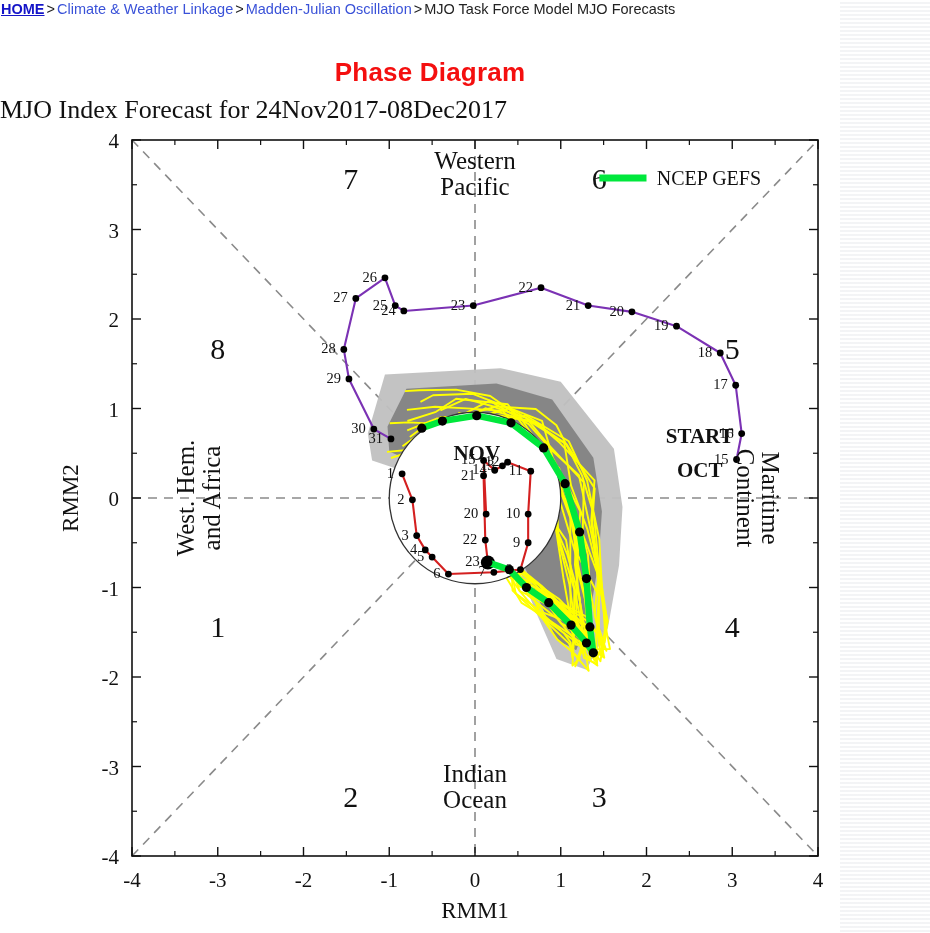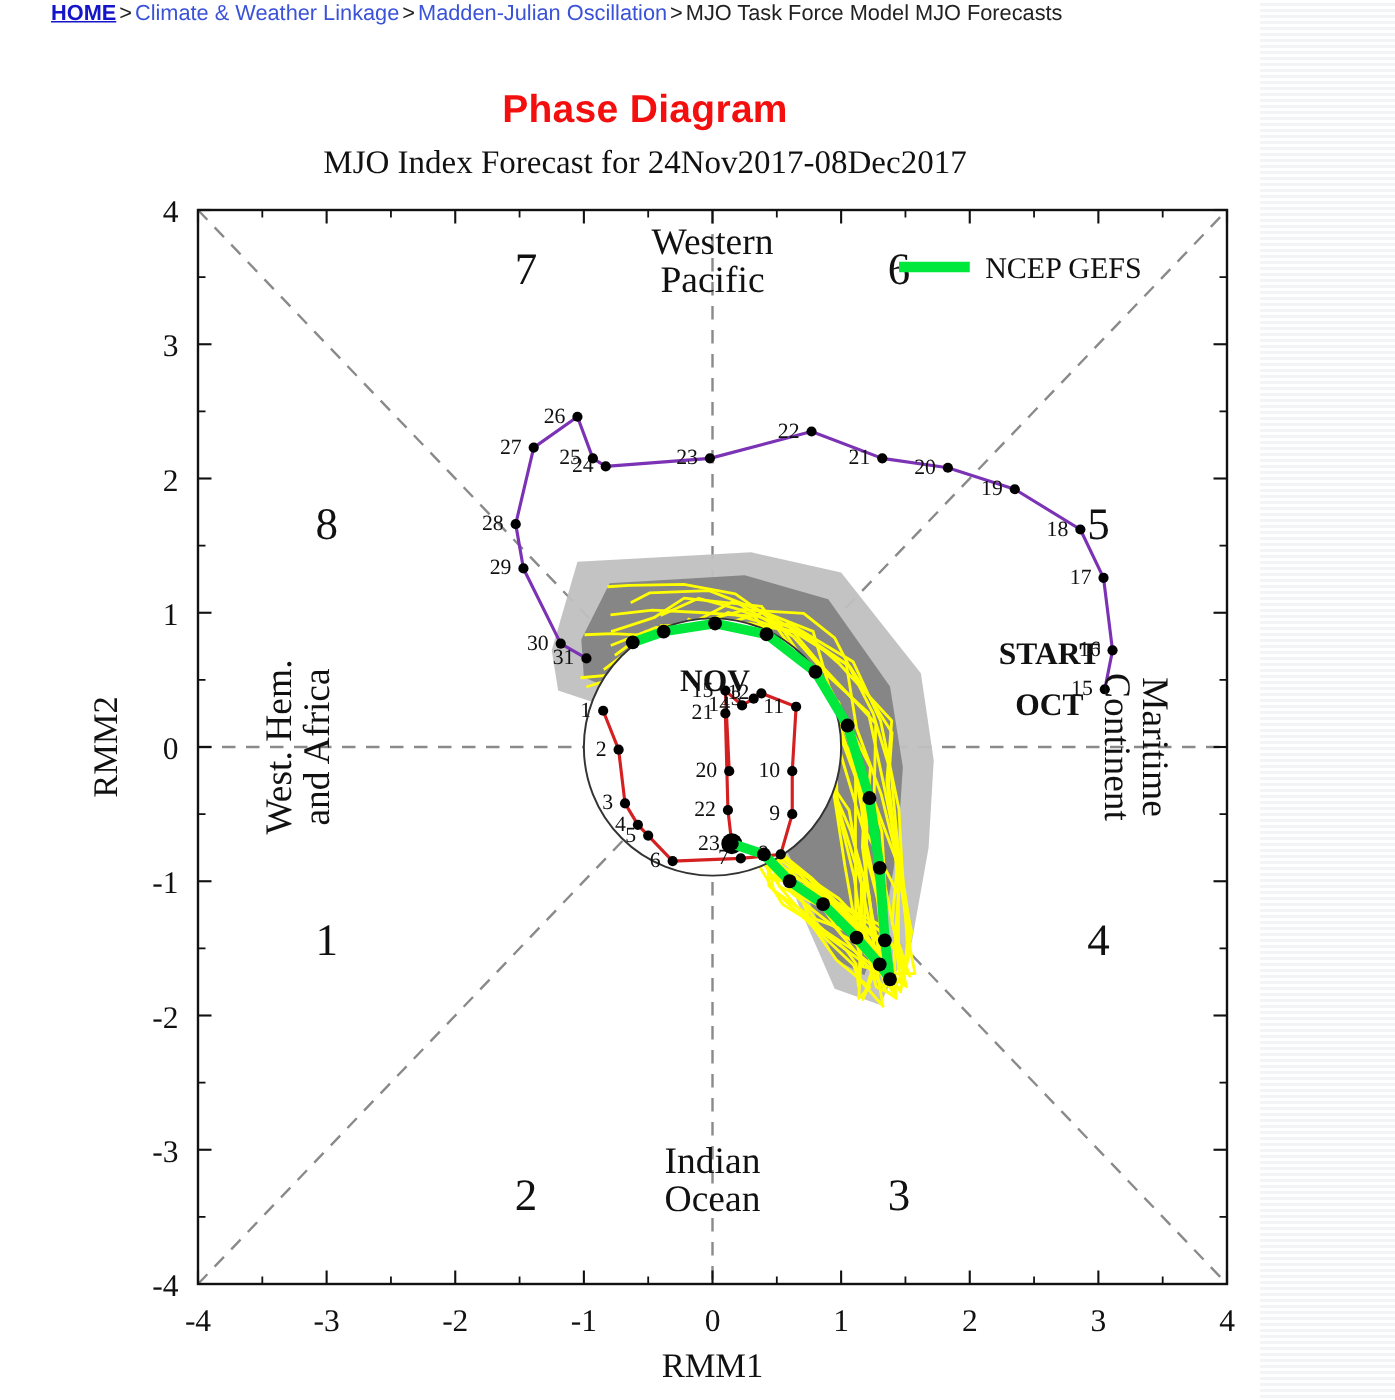--- a/index.html
+++ b/index.html
@@ -7,36 +7,36 @@
     width:930px;height:933px;background:#ffffff;overflow:hidden;
     font-family:"Liberation Sans",sans-serif;position:relative;
   }
   #right-texture{
     position:absolute;top:0;right:0;width:90px;height:933px;
     background:repeating-linear-gradient(to bottom,#ffffff 0px,#ffffff 2px,#f1f2f4 2px,#f1f2f4 4px);
     opacity:.85;pointer-events:none;
   }
   #breadcrumb{
     position:absolute;left:0;top:0;height:20px;line-height:19px;
-    font-size:14.5px;white-space:nowrap;color:#111;padding-left:1px;margin-left:33px;
+    font-size:14.5px;white-space:nowrap;color:#111;padding-left:1px;
   }
   #breadcrumb .home{color:#1414c8;font-weight:bold;text-decoration:underline;}
   #breadcrumb .lnk{color:#3a52d8;}
   #breadcrumb .sep{color:#222;padding:0 2px;}
   #breadcrumb .cur{color:#222;}
 
   #chart-title-main{
     position:absolute;left:0;right:0;top:57px;text-align:center;
     color:#f40f0f;font-weight:bold;font-size:26px;
     font-family:"Liberation Sans",sans-serif;letter-spacing:.2px;
     width:860px;
   }
   #chart-title-sub{
-    position:absolute;left:0;top:95px;width:860px;text-align:center;
-    color:#111;font-size:22px;font-family:"Liberation Serif",serif;
+    position:absolute;left:0;top:95px;width:860px;text-align:left;
+    color:#111;font-size:26px;font-family:"Liberation Serif",serif;
   }
   svg{position:absolute;left:0;top:0;}
   text{font-family:"Liberation Serif",serif;fill:#111;}
 </style>
 </head>
 <body>
 
 <div id="breadcrumb">
   <span class="home">HOME</span><span class="sep">&gt;</span><span class="lnk">Climate &amp; Weather Linkage</span><span class="sep">&gt;</span><span class="lnk">Madden-Julian Oscillation</span><span class="sep">&gt;</span><span class="cur">MJO Task Force Model MJO Forecasts</span>
 </div>

